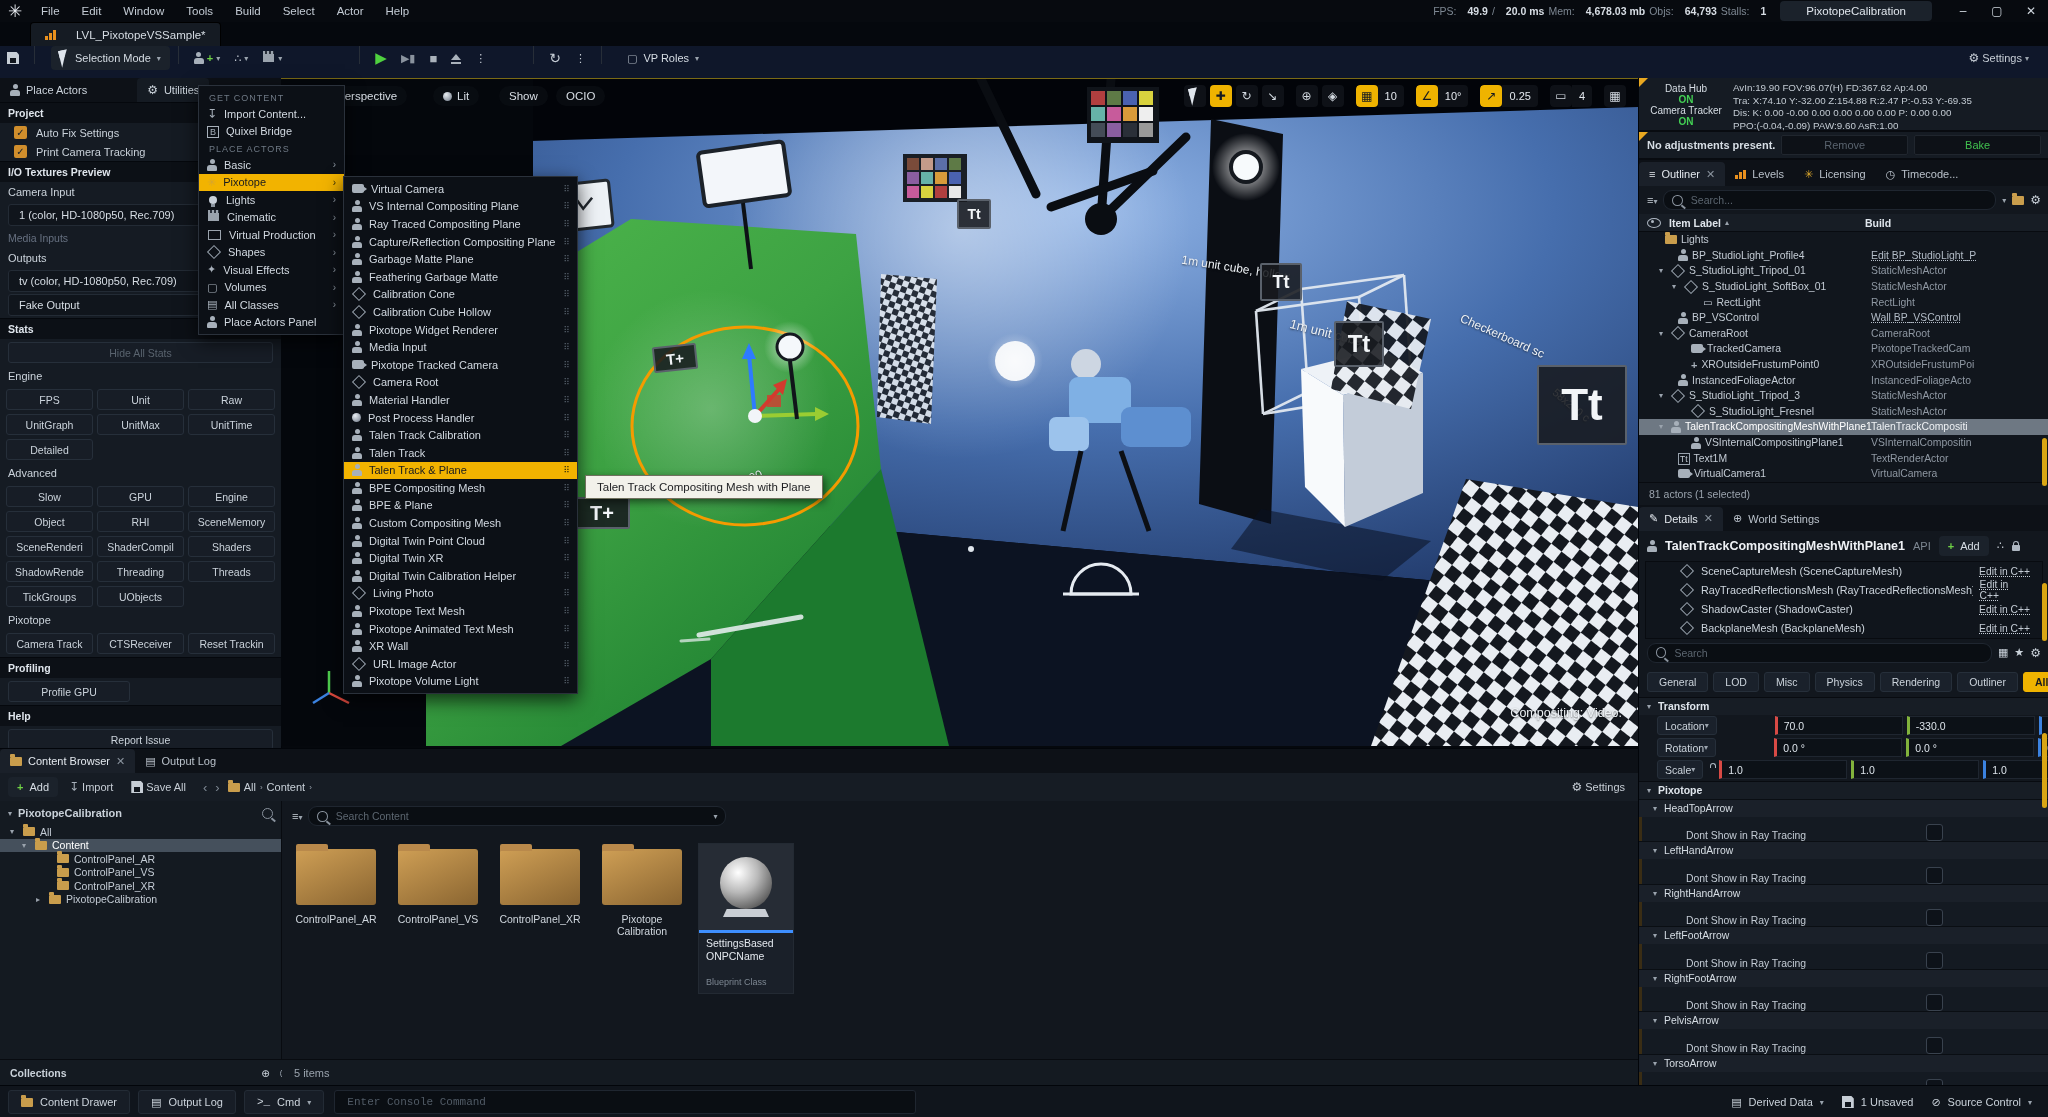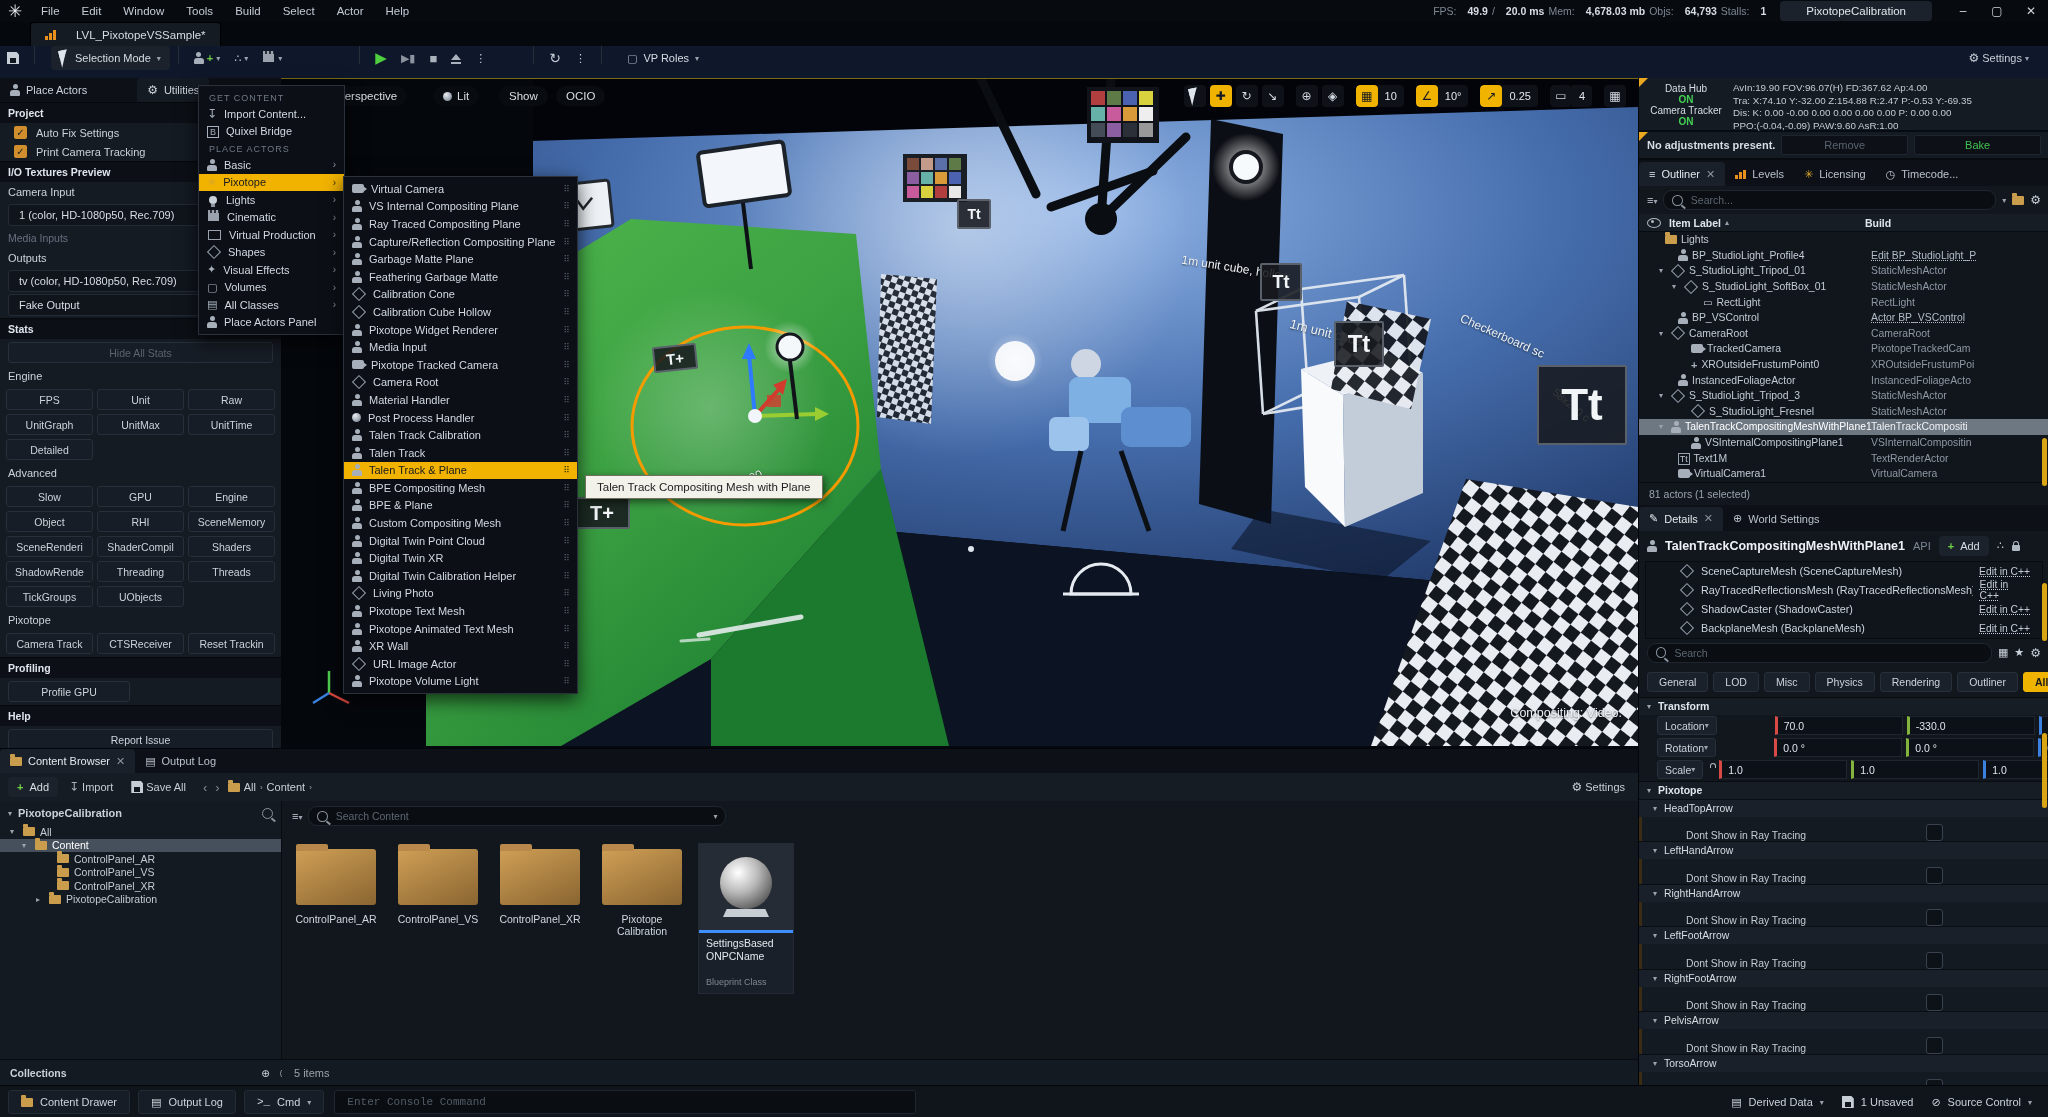--- a/index.html
+++ b/index.html
@@ -888,21 +888,21 @@
           <span class="ol-caret"></span>
           <span class="ic i-rect"></span>
           <span style="white-space:nowrap">RectLight</span>
           <span class="otype">RectLight</span>
         </div>
 
         <div class="ol-row" style="padding-left:27px">
           <span class="ol-caret"></span>
           <span class="ic i-actor"></span>
           <span style="white-space:nowrap">BP_VSControl</span>
-          <span class="otype link">Actor BP_VSControl</span>
+          <span class="otype link">Wall BP_VSControl</span>
         </div>
 
         <div class="ol-row" style="padding-left:20px">
           <span class="ol-caret">▾</span>
           <span class="ic i-cube"></span>
           <span style="white-space:nowrap">CameraRoot</span>
           <span class="otype">CameraRoot</span>
         </div>
 
         <div class="ol-row" style="padding-left:40px">

